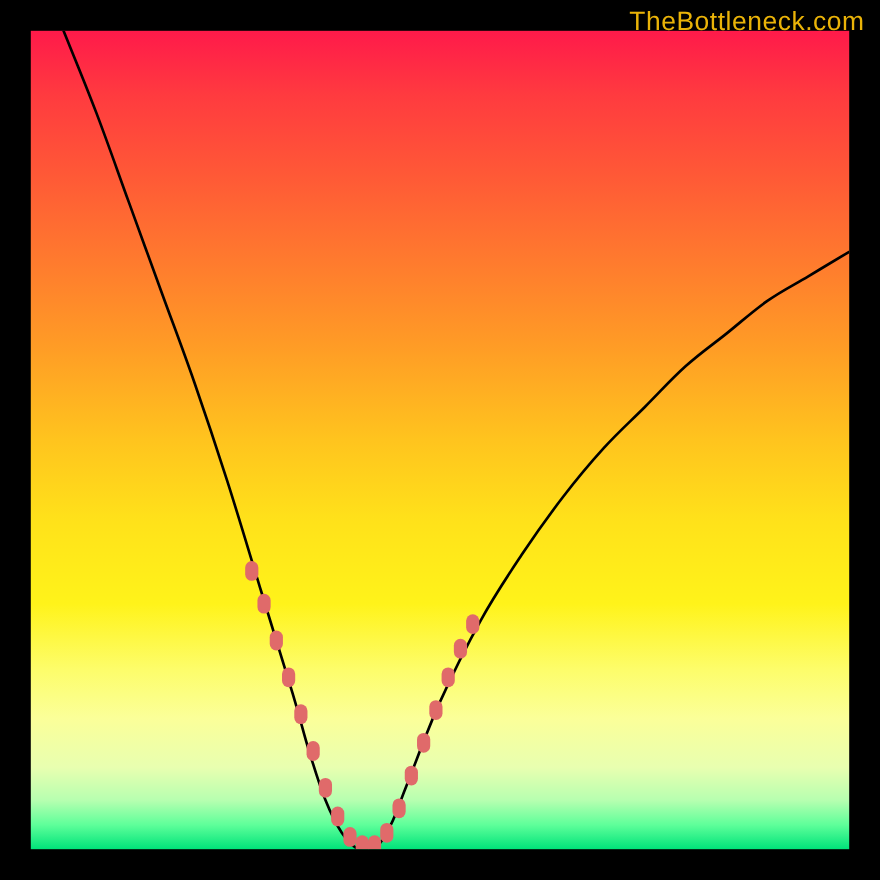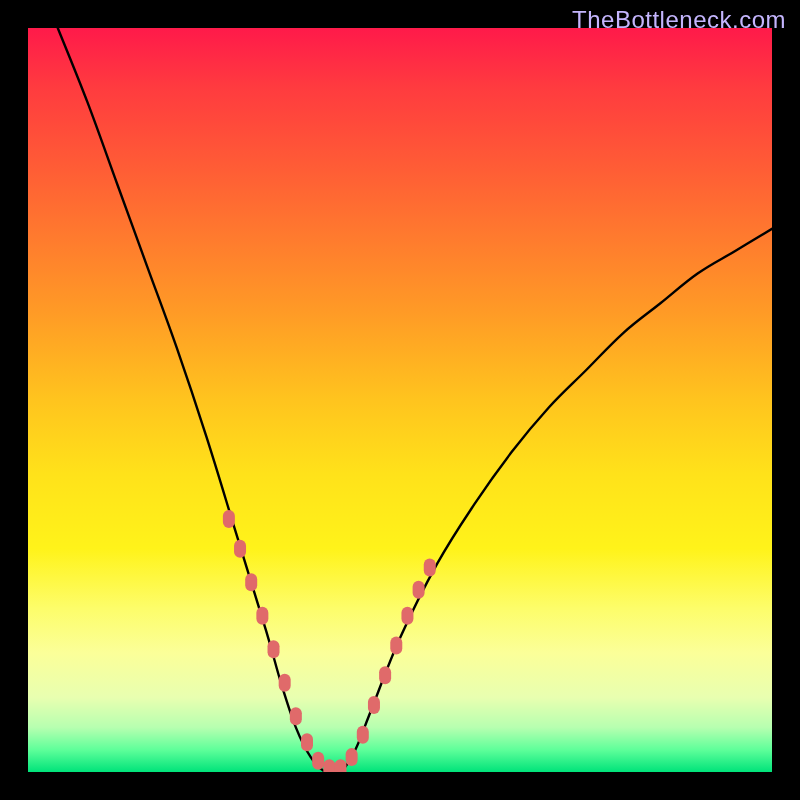--- a/index.html
+++ b/index.html
@@ -37,21 +37,21 @@
       #e8ffb0 90%,
       #b7ffb0 94%,
       #5fff9a 97%,
       #00e37a 100%);
     overflow: hidden;
   }
   .watermark {
     position: absolute;
     top: 6px;
     right: 14px;
-    color: #c4b5fd;
+    color: #eab308;
     font-size: 24px;
     letter-spacing: 0.5px;
     font-weight: 500;
     user-select: none;
   }
   svg.curve {
     position: absolute;
     left: 0;
     top: 0;
     width: 744px;

